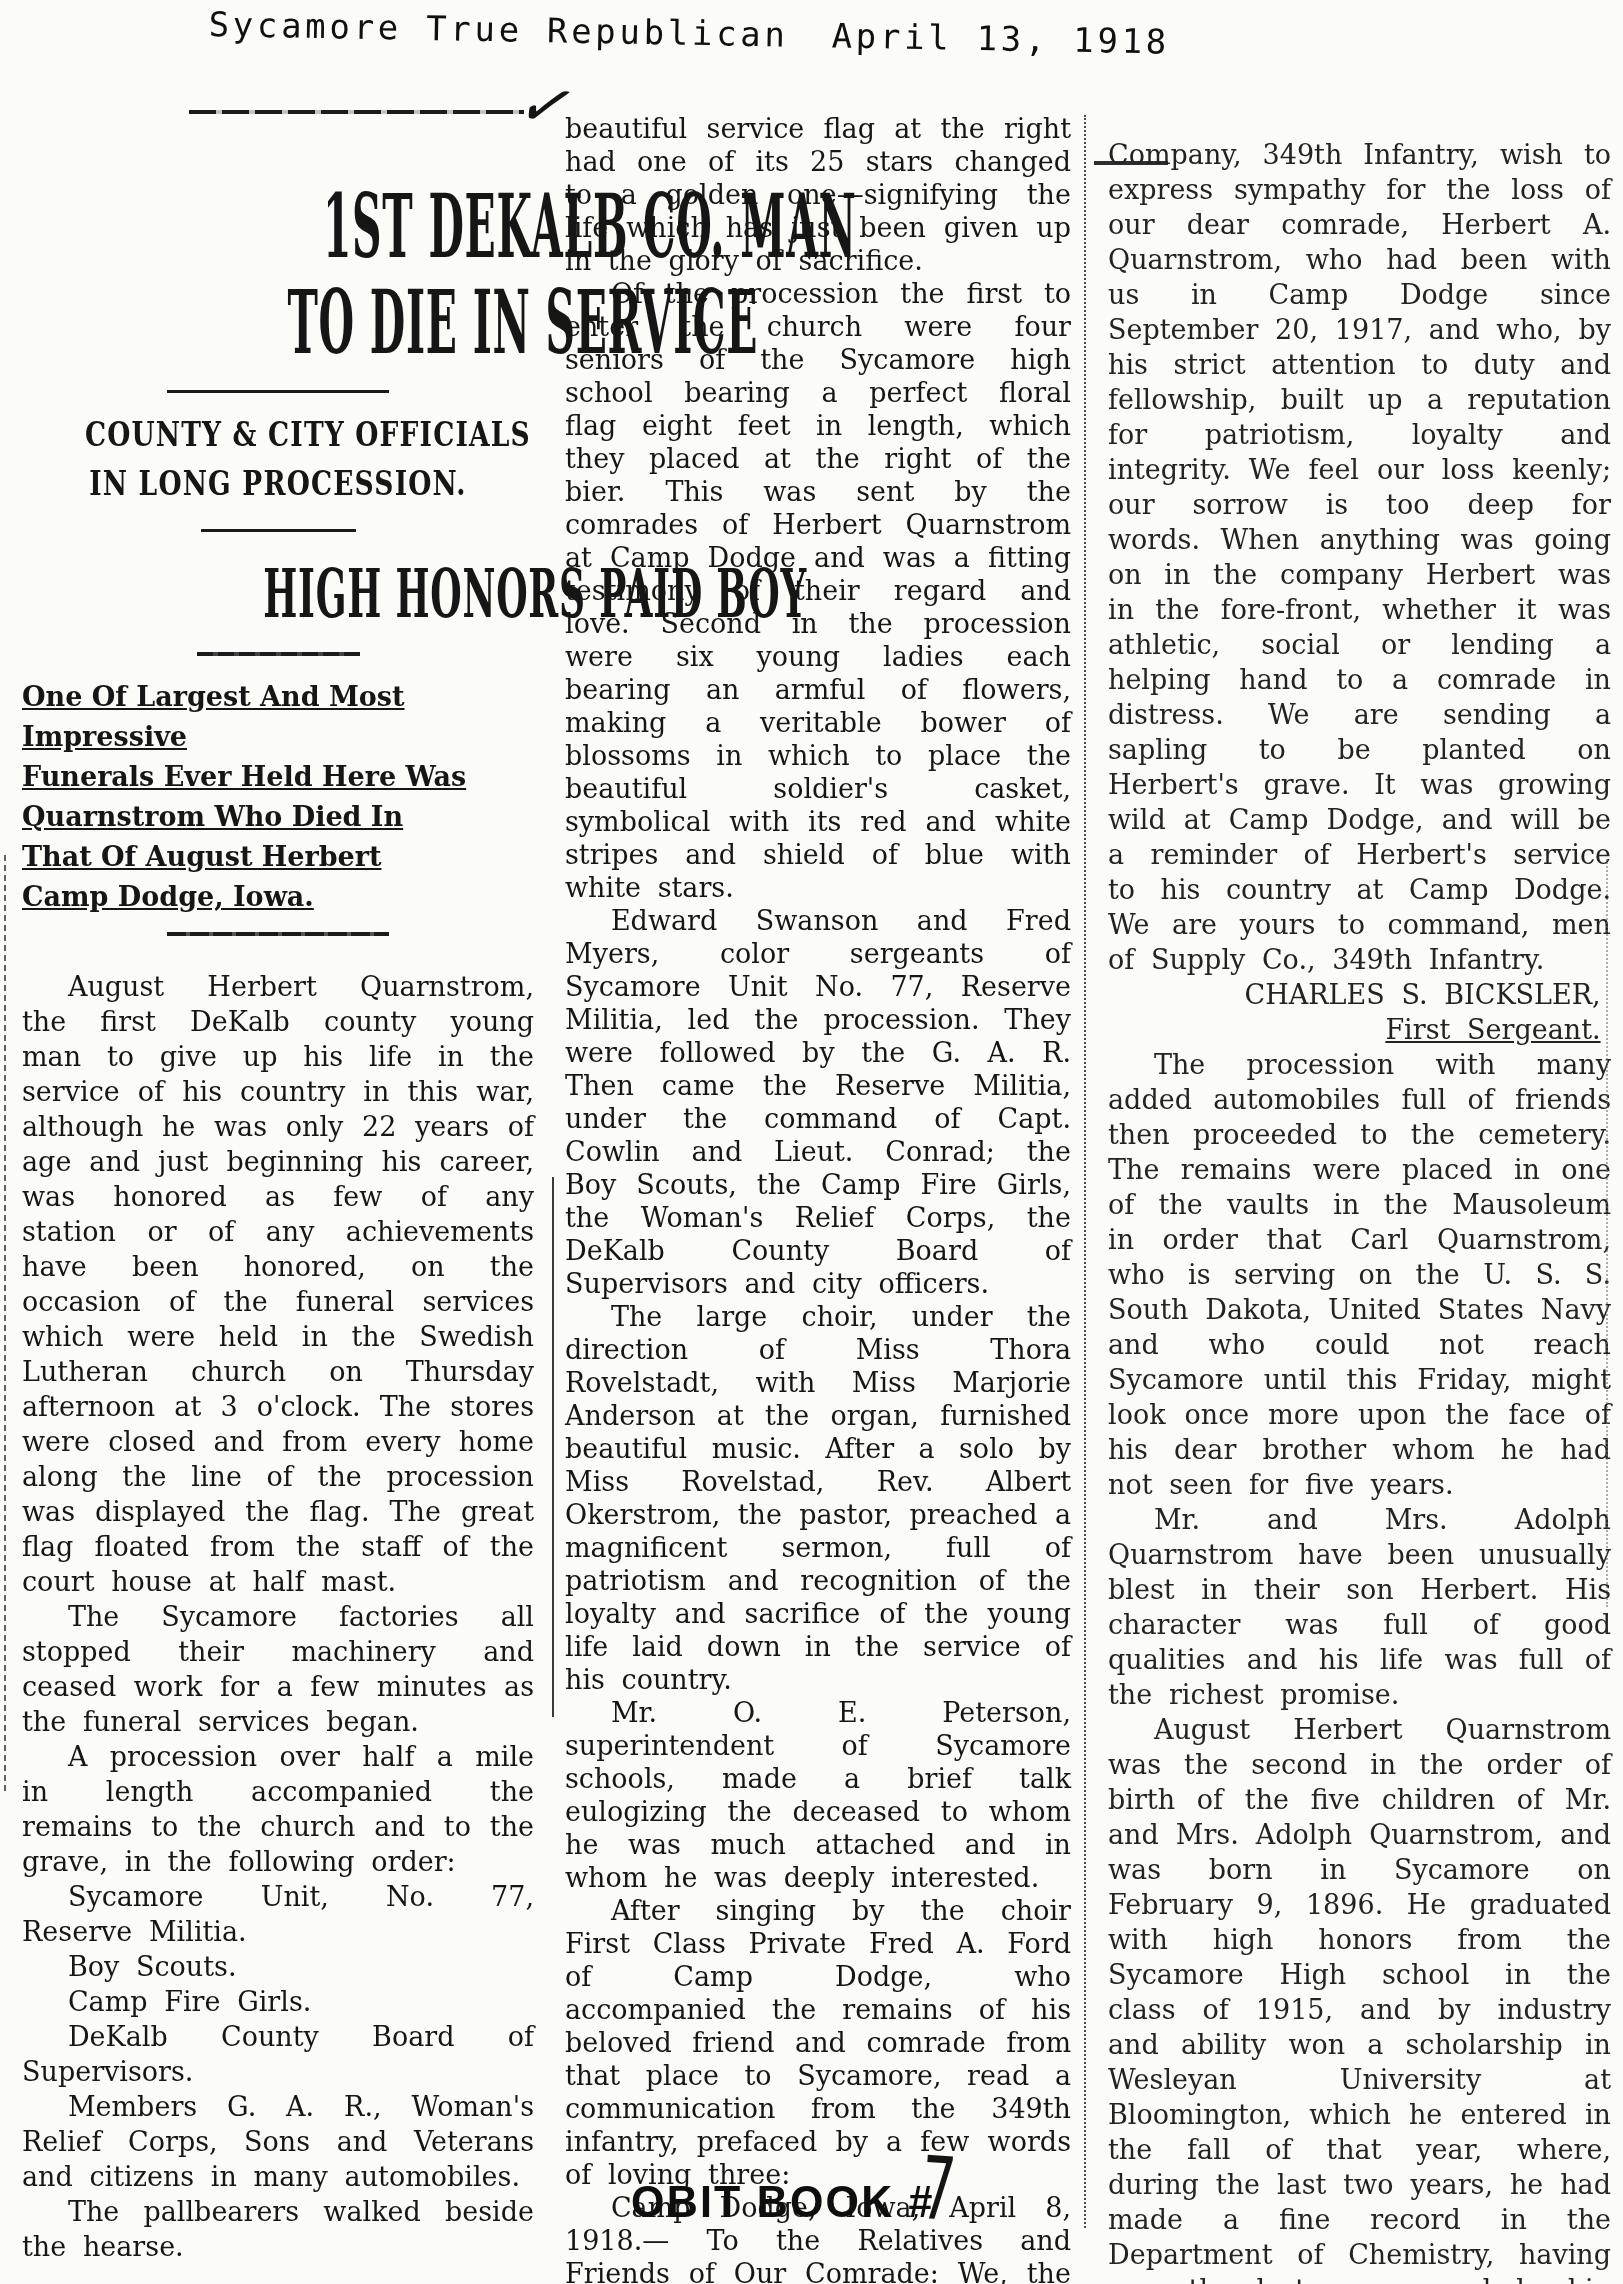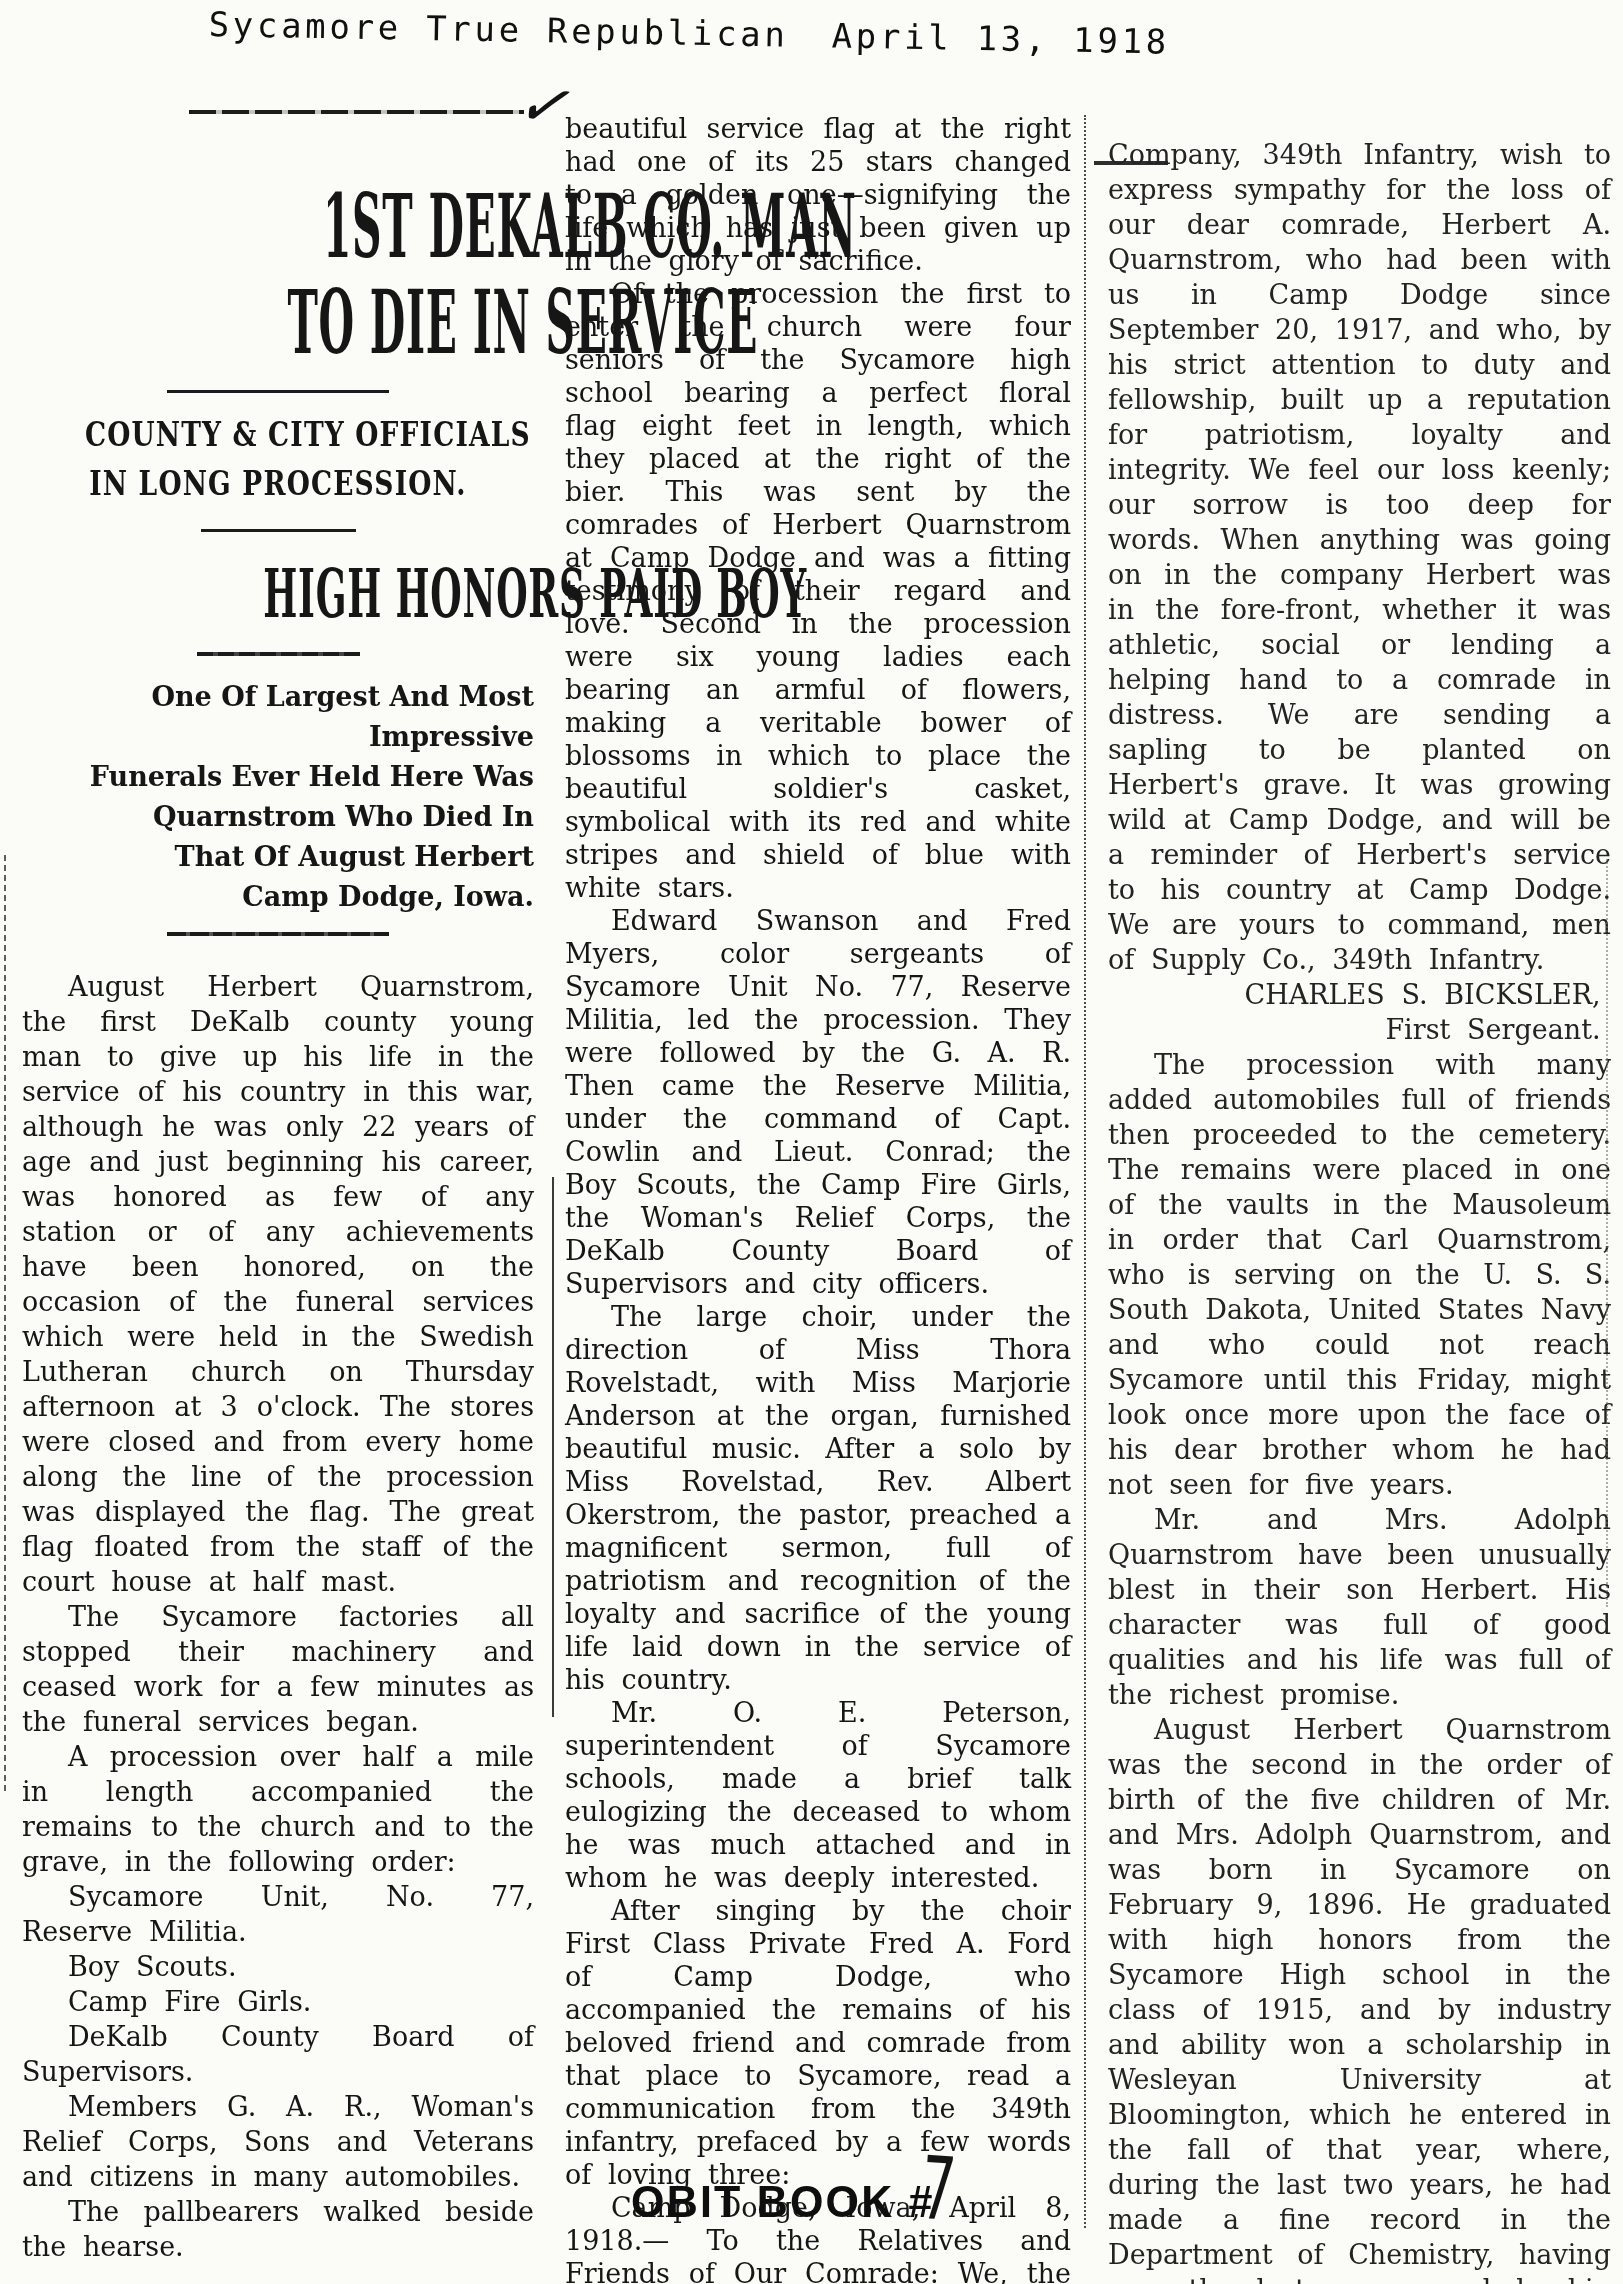--- a/index.html
+++ b/index.html
@@ -50,21 +50,21 @@
   .kicker-line{
     font-weight:bold;font-size:34px;line-height:49px;letter-spacing:1.5px;
     white-space:nowrap;width:max-content;margin:0 auto;
     transform:scaleX(.78);transform-origin:center top;
   }
   .crosshead{
     margin-top:24px;font-weight:bold;font-size:68px;line-height:75px;
     white-space:nowrap;width:max-content;margin-left:auto;margin-right:auto;
     transform:scaleX(.53);transform-origin:center top;letter-spacing:1.5px;
   }
-  .deck{margin-top:21px;font-size:27px;font-weight:bold;line-height:40px;text-align:right;}
+  .deck{margin-top:21px;font-size:27px;font-weight:bold;line-height:40px;text-align:left;text-decoration:underline;}
   .col1 .body{margin-top:33px;font-size:27px;line-height:35px;}
 
   
   .body-text p{
     margin:0;text-indent:1.7em;text-align:justify;word-spacing:.3em;
   }
   .body-text p.sig{padding-right:10.4px;}
   .rule-col3-top{position:absolute;left:1094px;top:161px;width:74px;height:3.7px;background:#2e2e2e;}
 
   .vsep{position:absolute;width:0;}
@@ -143,21 +143,21 @@
         <p>Camp Dodge, Iowa, April 8, 1918.— To the Relatives and Friends of Our Comrade: We, the men of the Supply</p>
       </div>
 
   </div>
 
   <div class="rule-col3-top"></div>
   <div class="col col3 body-text">
     <div>
         <p style="text-indent: 0px;">Company, 349th Infantry, wish to express sympathy for the loss of our dear comrade, Herbert A. Quarnstrom, who had been with us in Camp Dodge since September 20, 1917, and who, by his strict attention to duty and fellowship, built up a reputation for patriotism, loyalty and integrity. We feel our loss keenly; our sorrow is too deep for words. When anything was going on in the company Herbert was in the fore-front, whether it was athletic, social or lending a helping hand to a comrade in distress. We are sending a sapling to be planted on Herbert's grave. It was growing wild at Camp Dodge, and will be a reminder of Herbert's service to his country at Camp Dodge. We are yours to command, men of Supply Co., 349th Infantry.</p>
         <p class="sig" style="text-align: right; text-indent: 0px;">CHARLES S. BICKSLER,</p>
-        <p class="sig" style="text-align: right; text-indent: 0px;">First Sergeant.</p>
+        <p class="sig" style="text-align: right; text-indent: 0px; text-decoration: underline;">First Sergeant.</p>
         <p>The procession with many added automobiles full of friends then proceeded to the cemetery. The remains were placed in one of the vaults in the Mausoleum in order that Carl Quarnstrom, who is serving on the U. S. S. South Dakota, United States Navy and who could not reach Sycamore until this Friday, might look once more upon the face of his dear brother whom he had not seen for five years.</p>
         <p>Mr. and Mrs. Adolph Quarnstrom have been unusually blest in their son Herbert. His character was full of good qualities and his life was full of the richest promise.</p>
         <p>August Herbert Quarnstrom was the second in the order of birth of the five children of Mr. and Mrs. Adolph Quarnstrom, and was born in Sycamore on February 9, 1896. He graduated with high honors from the Sycamore High school in the class of 1915, and by industry and ability won a scholarship in Wesleyan University at Bloomington, which he entered in the fall of that year, where, during the last two years, he had made a fine record in the Department of Chemistry, having won the last year a scholarship there. Although regretting that he was obliged to give up his studies before finishing the course, he cheerfully responded when his country's call came, and was sent to Camp Dodge, near DesMoines, where he remained until his death which occurred in the Base Hospital, Camp Dodge, last Monday, April 8, of pneumonia. Bsides his parents he is survived by three brothers and one sister.</p>
       </div>
 
   </div>
 
   <div class="vsep sep-left-edge"></div>
   <div class="vsep sep-c1-c2"></div>
   <div class="vsep sep-c2-c3"></div>

